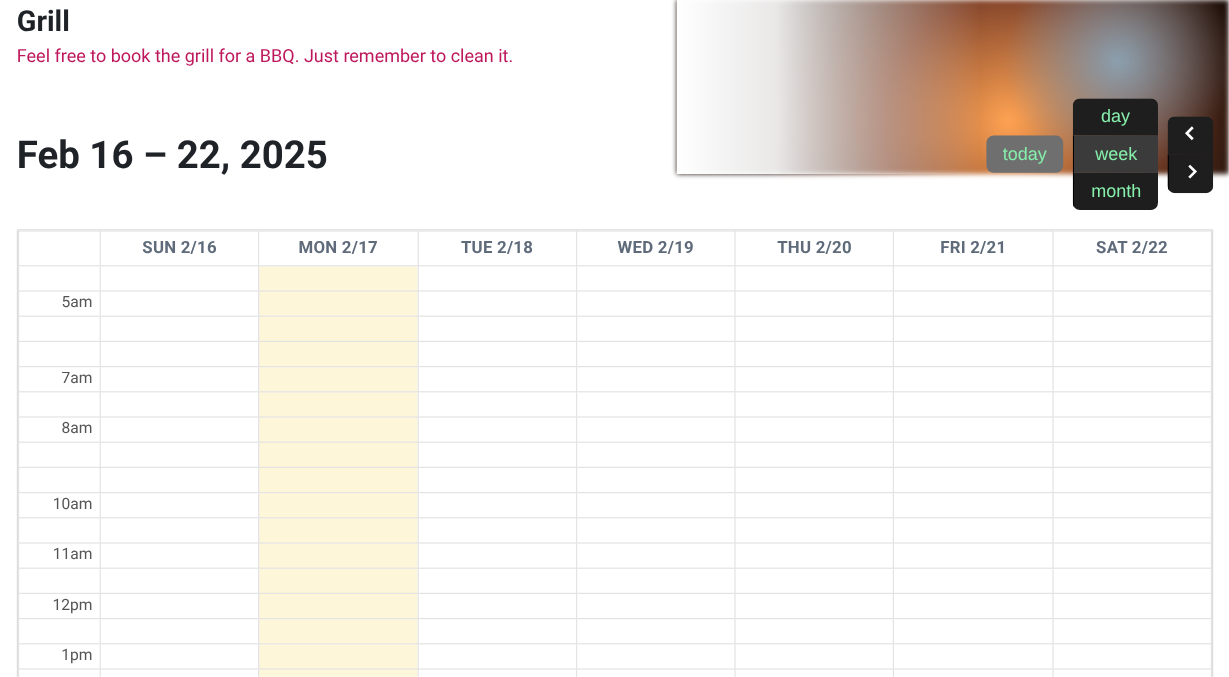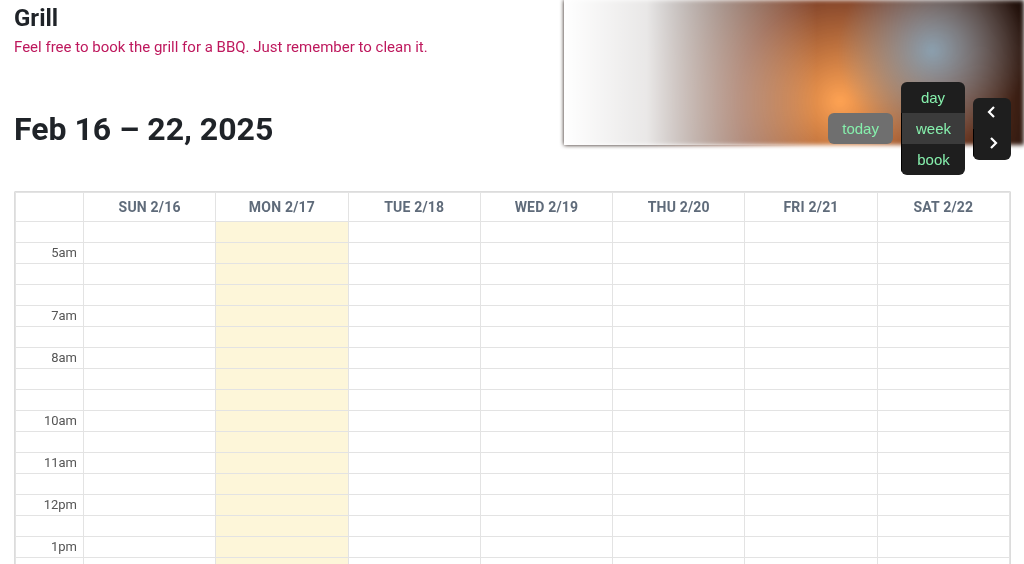--- a/index.html
+++ b/index.html
@@ -72,21 +72,21 @@
   <h1 class="title">Grill</h1>
   <p class="subtitle">Feel free to book the grill for a BBQ. Just remember to clean it.</p>
 
   <div class="toolbar-row">
     <div class="range">Feb 16 – 22, 2025</div>
     <div class="controls">
       <button class="btn today">today</button>
       <div class="btn-group">
         <button class="btn seg">day</button>
         <button class="btn seg active">week</button>
-        <button class="btn seg">book</button>
+        <button class="btn seg">month</button>
       </div>
       <div class="btn-group">
         <button class="btn nav">
           <span>
             <svg viewBox="0 0 10 14">
                 <path d="M7 2 L2 7 L7 12"></path>
               </svg>
           </span>
         </button>
         <button class="btn nav">

